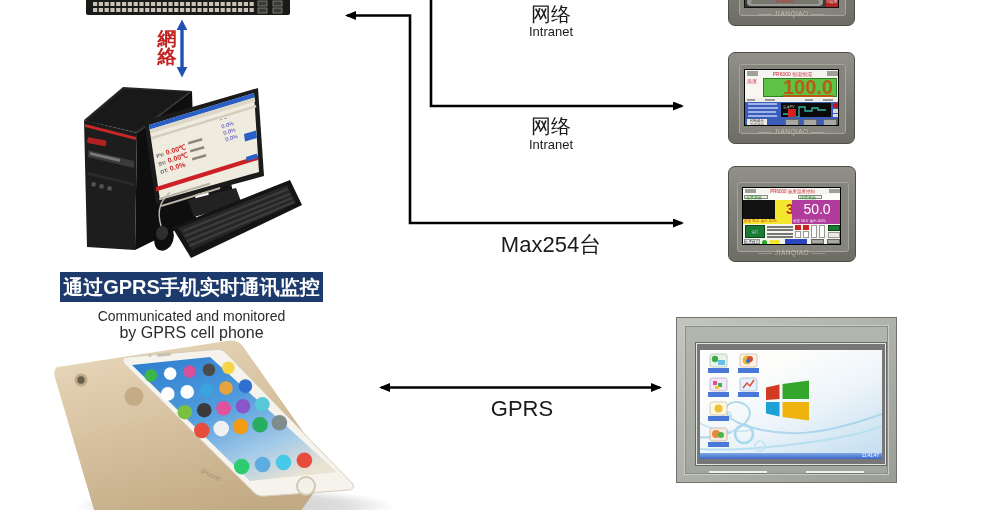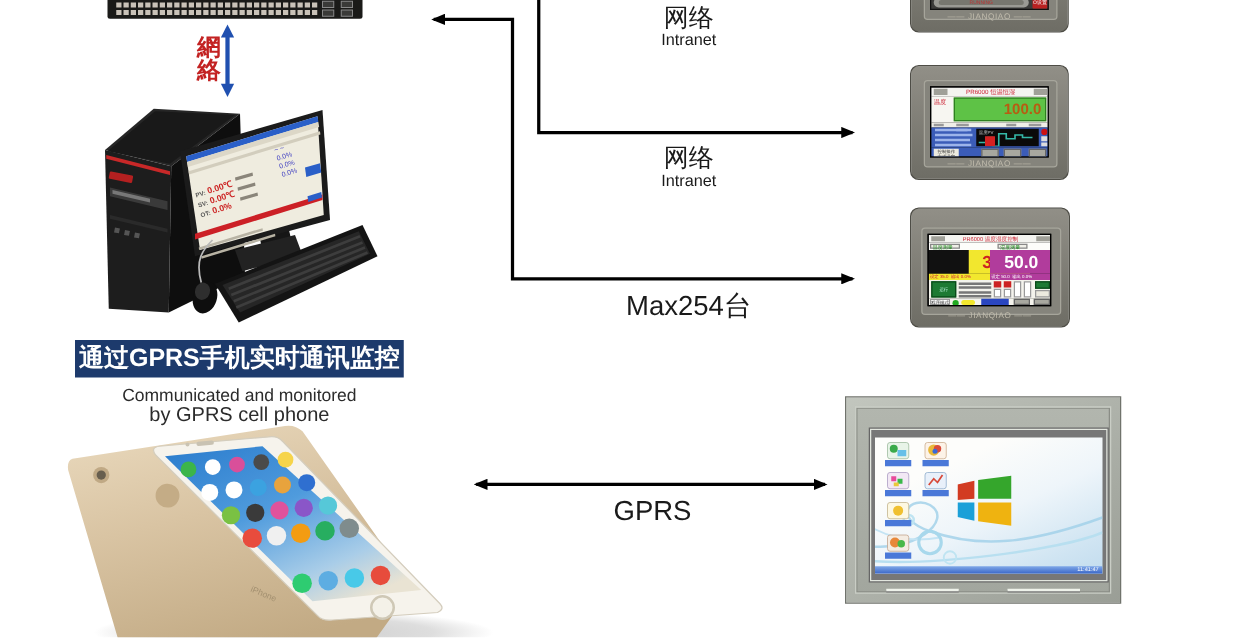--- a/index.html
+++ b/index.html
@@ -271,21 +271,21 @@
   <div style="position:absolute;left:11px;top:12px;width:105px;height:68px;background:#85847c;border:1px solid #a6a59b;border-radius:3px;"></div>
   <div style="position:absolute;left:16px;top:17px;width:95px;height:57px;background:#111;border:1px solid #000;box-sizing:border-box;overflow:hidden;">
 
     <div style="position:absolute;left:0;top:0;width:95px;height:6.5px;background:#f4f4f0;"></div>
     <div style="position:absolute;left:1.5px;top:1px;width:11px;height:4.5px;background:#a0a098;"></div>
     <div style="position:absolute;left:82px;top:1px;width:11px;height:4.5px;background:#a0a098;"></div>
     <div style="position:absolute;left:14px;top:0.5px;width:67px;text-align:center;color:#c23;font-size:5px;line-height:6px;white-space:nowrap;">PR6000 恒温恒湿</div>
 
     <div style="position:absolute;left:0;top:6.5px;width:95px;height:21px;background:#f7f6f1;"></div>
     <div style="position:absolute;left:2px;top:8px;color:#c23;font-size:5px;">温度</div>
-    <div style="position:absolute;left:18px;top:7.5px;width:74px;height:19px;background:#5ec246;border:1px solid #2e8020;box-sizing:border-box;text-align:right;color:#b85c12;font-weight:bold;font-size:12px;line-height:17px;padding-right:3px;">100.0</div>
+    <div style="position:absolute;left:18px;top:7.5px;width:74px;height:19px;background:#5ec246;border:1px solid #2e8020;box-sizing:border-box;text-align:right;color:#b85c12;font-weight:bold;font-size:20px;line-height:17px;padding-right:3px;text-decoration:underline;">100.0</div>
 
     <div style="position:absolute;left:0;top:27.5px;width:95px;height:4px;background:#efeee7;"></div>
     <div style="position:absolute;left:2px;top:28.5px;width:8px;height:2px;background:#999;"></div>
     <div style="position:absolute;left:20px;top:28.5px;width:10px;height:2px;background:#999;"></div>
     <div style="position:absolute;left:60px;top:28.5px;width:8px;height:2px;background:#999;"></div>
     <div style="position:absolute;left:78px;top:28.5px;width:10px;height:2px;background:#999;"></div>
 
     <div style="position:absolute;left:0;top:31.5px;width:95px;height:16.5px;background:#3b5cb8;"></div>
     <div style="position:absolute;left:3px;top:33px;width:26px;height:2px;background:#9db4ea;"></div>
     <div style="position:absolute;left:3px;top:37px;width:30px;height:2px;background:#9db4ea;"></div>
@@ -321,21 +321,21 @@
     <div style="position:absolute;left:0;top:0;width:99px;height:6px;background:#f4f4f0;"></div>
     <div style="position:absolute;left:1.5px;top:1px;width:11px;height:4px;background:#a0a098;"></div>
     <div style="position:absolute;left:86px;top:1px;width:11px;height:4px;background:#a0a098;"></div>
     <div style="position:absolute;left:14px;top:0.5px;width:71px;text-align:center;color:#c23;font-size:4.5px;line-height:5.5px;white-space:nowrap;">PR6000 温度湿度控制</div>
 
     <div style="position:absolute;left:0;top:6px;width:99px;height:6px;background:#fdfdfa;"></div>
     <div style="position:absolute;left:1px;top:6.5px;width:24px;height:4.5px;background:#f0efe8;border:0.5px solid #888;box-sizing:border-box;color:#1a8a1a;font-size:4px;line-height:4px;">&nbsp;温度测量</div>
     <div style="position:absolute;left:55px;top:6.5px;width:24px;height:4.5px;background:#f0efe8;border:0.5px solid #888;box-sizing:border-box;color:#1a8a1a;font-size:4px;line-height:4px;">&nbsp;湿度测量</div>
 
     <div style="position:absolute;left:0;top:12px;width:49px;height:19px;background:#f2e72e;color:#cc2222;font-weight:bold;font-size:14px;line-height:19px;text-align:center;margin-left:32px;">35.0</div>
-    <div style="position:absolute;left:49px;top:12px;width:50px;height:19px;background:#b13c9c;color:#fff;font-weight:bold;font-size:14px;line-height:19px;text-align:center;">50.0</div>
+    <div style="position:absolute;left:49px;top:12px;width:50px;height:19px;background:#b13c9c;color:#fff;font-weight:normal;font-size:14px;line-height:19px;text-align:center;">50.0</div>
 
     <div style="position:absolute;left:0;top:31px;width:49px;height:5px;background:#f2e72e;color:#c23;font-size:3.5px;line-height:5px;">&nbsp;设定 35.0&nbsp; 输出 0.0%</div>
     <div style="position:absolute;left:49px;top:31px;width:50px;height:5px;background:#b13c9c;color:#fff;font-size:3.5px;line-height:5px;">&nbsp;设定 50.0&nbsp; 输出 0.0%</div>
 
     <div style="position:absolute;left:0;top:36px;width:99px;height:15px;background:#f4f3ec;"></div>
     <div style="position:absolute;left:2px;top:37px;width:20px;height:13px;background:#1d7a33;border:1px solid #0a4a18;box-sizing:border-box;color:#cfe;font-size:3.5px;text-align:center;line-height:13px;">运行</div>
     <div style="position:absolute;left:24px;top:37.5px;width:26px;height:2px;background:#777;"></div>
     <div style="position:absolute;left:24px;top:41px;width:26px;height:2px;background:#777;"></div>
     <div style="position:absolute;left:24px;top:44.5px;width:26px;height:2px;background:#777;"></div>
     <div style="position:absolute;left:24px;top:48px;width:26px;height:2px;background:#777;"></div>

